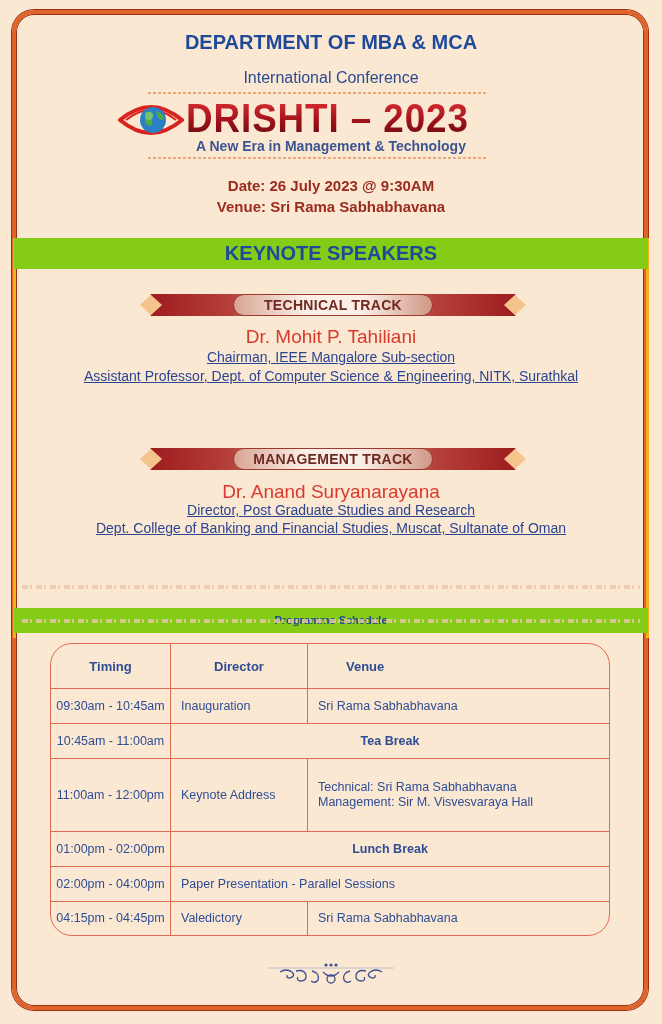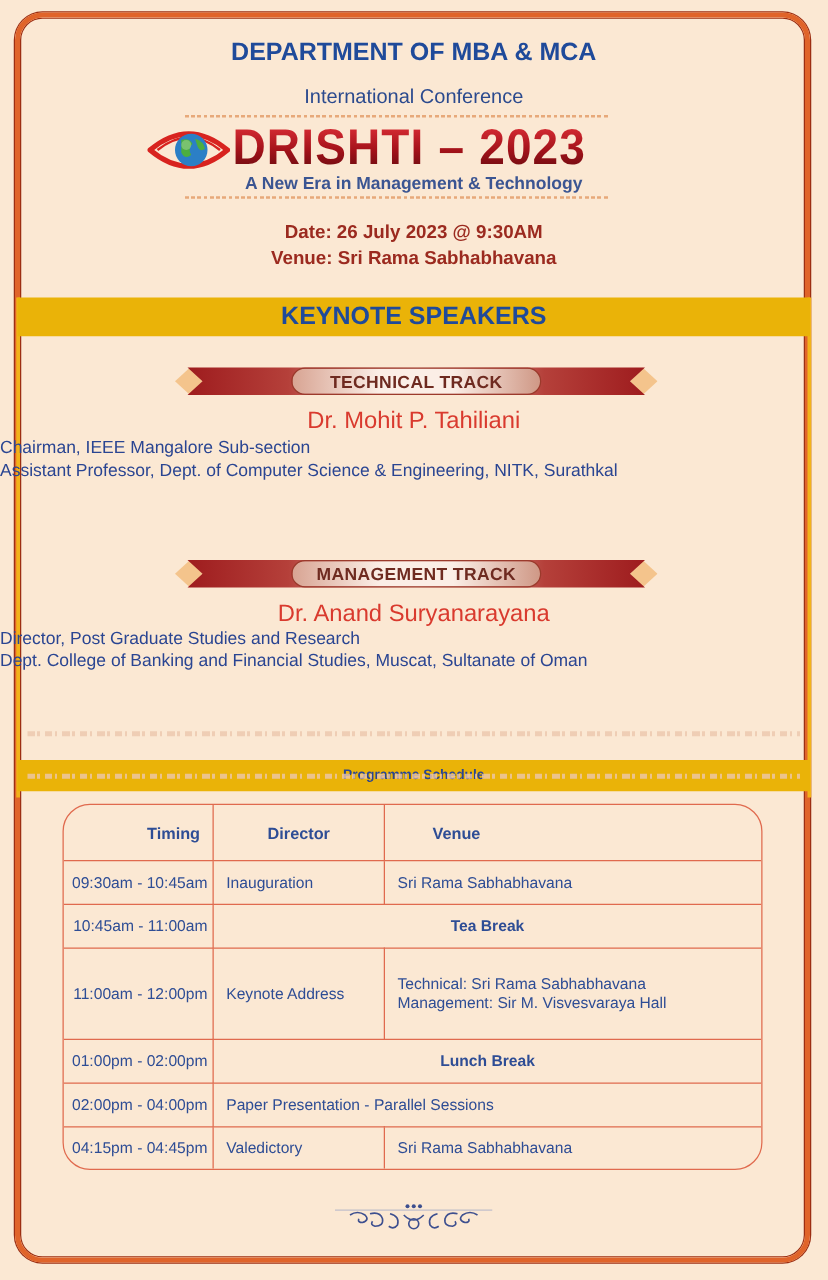--- a/index.html
+++ b/index.html
@@ -39,21 +39,21 @@
   .tagline {
     position: absolute; top: 138px; left: 196px; color: #3b5592; font-size: 14px; font-weight: bold;
   }
   .date, .venue {
     position: absolute; left: 0; width: 662px; text-align: center; color: #9b2a1f;
     font-weight: bold; font-size: 15px;
   }
   .date { top: 177px; }
   .venue { top: 198px; }
   .band {
-    position: absolute; left: 14px; width: 634px; background: #eab308; text-align: center;
+    position: absolute; left: 14px; width: 634px; background: #84cc16; text-align: center;
     color: #1f4a9a; font-weight: bold;
   }
   .band-keynote { top: 238px; height: 31px; line-height: 31px; font-size: 20px; }
   .band-prog { top: 608px; height: 25px; line-height: 25px; font-size: 11px; color: #2a4592; }
   .pattern-line {
     position: absolute; left: 22px; width: 618px; height: 4px;
     background: repeating-linear-gradient(90deg, #ecc7ad 0 6px, transparent 6px 8px, #ecc7ad 8px 10px, transparent 10px 14px);
     opacity: .8;
   }
   .ribbon { position: absolute; left: 140px; width: 386px; height: 26px; }
@@ -62,31 +62,32 @@
     position: absolute; left: 93px; top: 2px; width: 198px; height: 20px; line-height: 20px;
     border: 1px solid #9b3a2c; border-radius: 12px; text-align: center;
     background: linear-gradient(90deg, #d8a493 0%, #fbeee6 35%, #fbeee6 65%, #cf9886 100%);
     color: #6e2a20; font-weight: bold; font-size: 14px; letter-spacing: .3px;
   }
   .speaker-name {
     position: absolute; left: 0; width: 662px; text-align: center; color: #d93a2e;
     font-size: 19px;
   }
   .speaker-line {
-    position: absolute; left: 0; width: 662px; text-align: left; color: #2a4592;
+    position: absolute; left: 0; width: 662px; text-align: center; color: #2a4592;
     font-size: 14px;
+    text-decoration: underline;
   }
   .table-wrap {
     position: absolute; left: 50px; top: 643px; width: 560px; height: 293px;
     border: 1.5px solid #e06a4e; border-radius: 22px; box-sizing: border-box; overflow: hidden;
   }
   table { border-collapse: collapse; width: 100%; height: 100%; font-size: 12.5px; }
   td, th { border: 1px solid #e06a4e; color: #2e4d95; padding: 0 10px; }
   tr:first-child th { border-top: none; }
-  tr td:first-child, tr th:first-child { border-left: none; text-align: right; }
+  tr td:first-child, tr th:first-child { border-left: none; }
   tr td:last-child, tr th:last-child { border-right: none; }
   tr:last-child td { border-bottom: none; }
   th { font-weight: bold; font-size: 13px; height: 44px; }
   td.time { text-align: center; width: 111px; padding: 0 4px; }
   td.sched { width: 116px; }
   td.center-bold { text-align: center; font-weight: bold; }
   .ornament { position: absolute; left: 268px; top: 962px; width: 126px; height: 26px; }
 </style>
 </head>
 <body>

